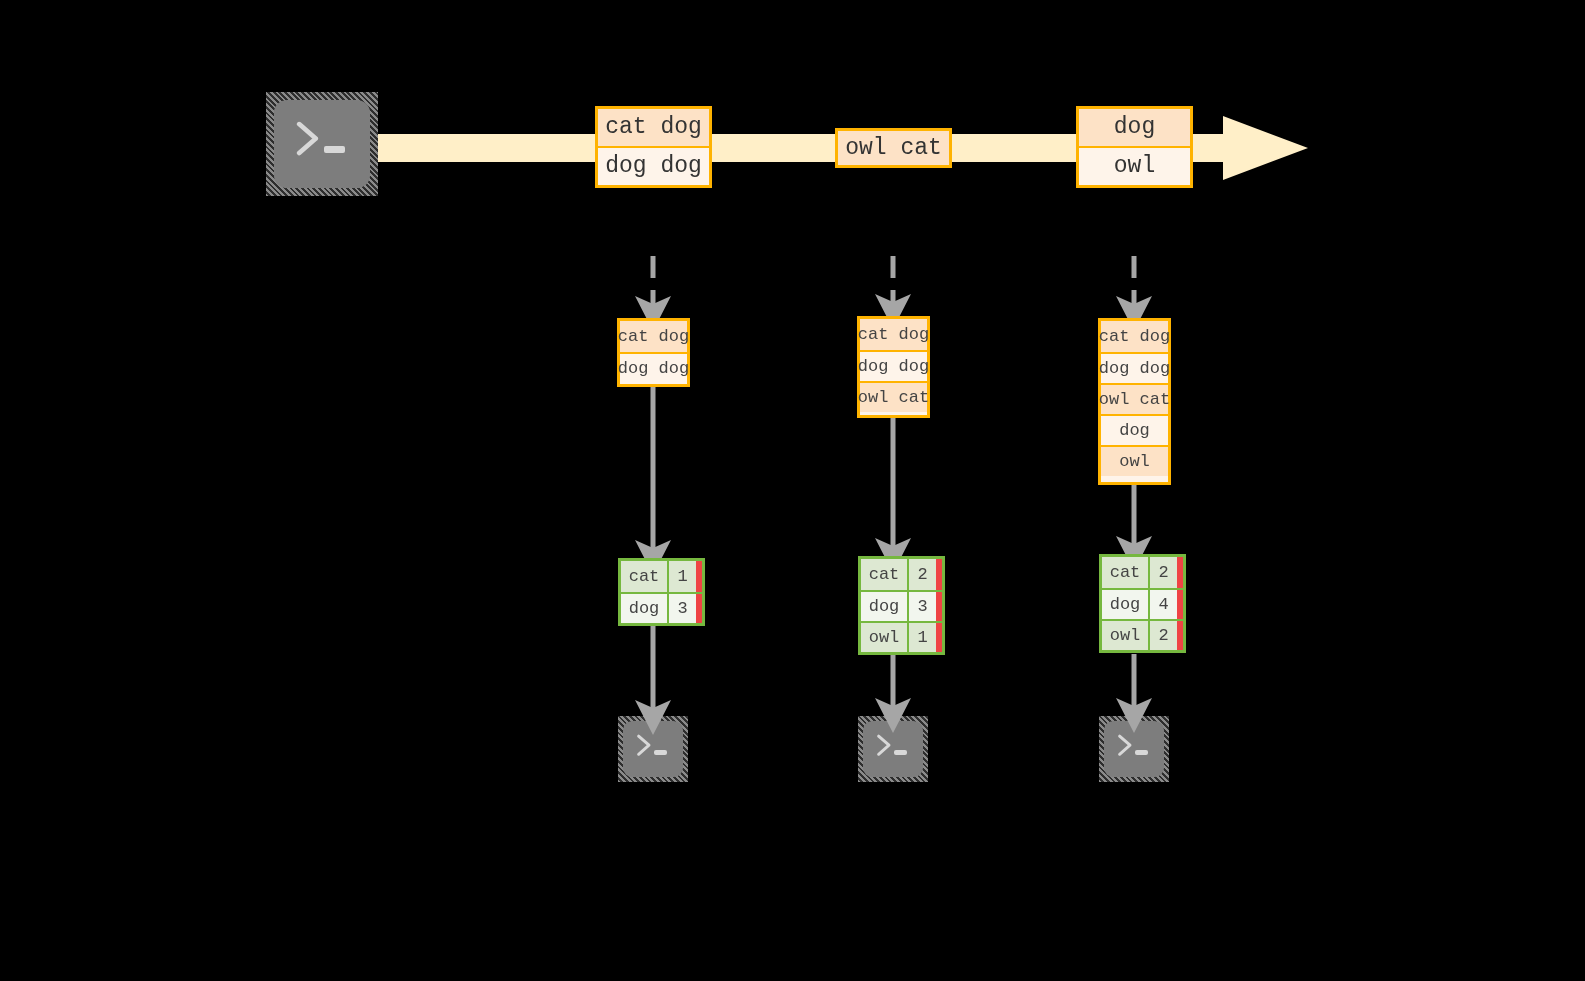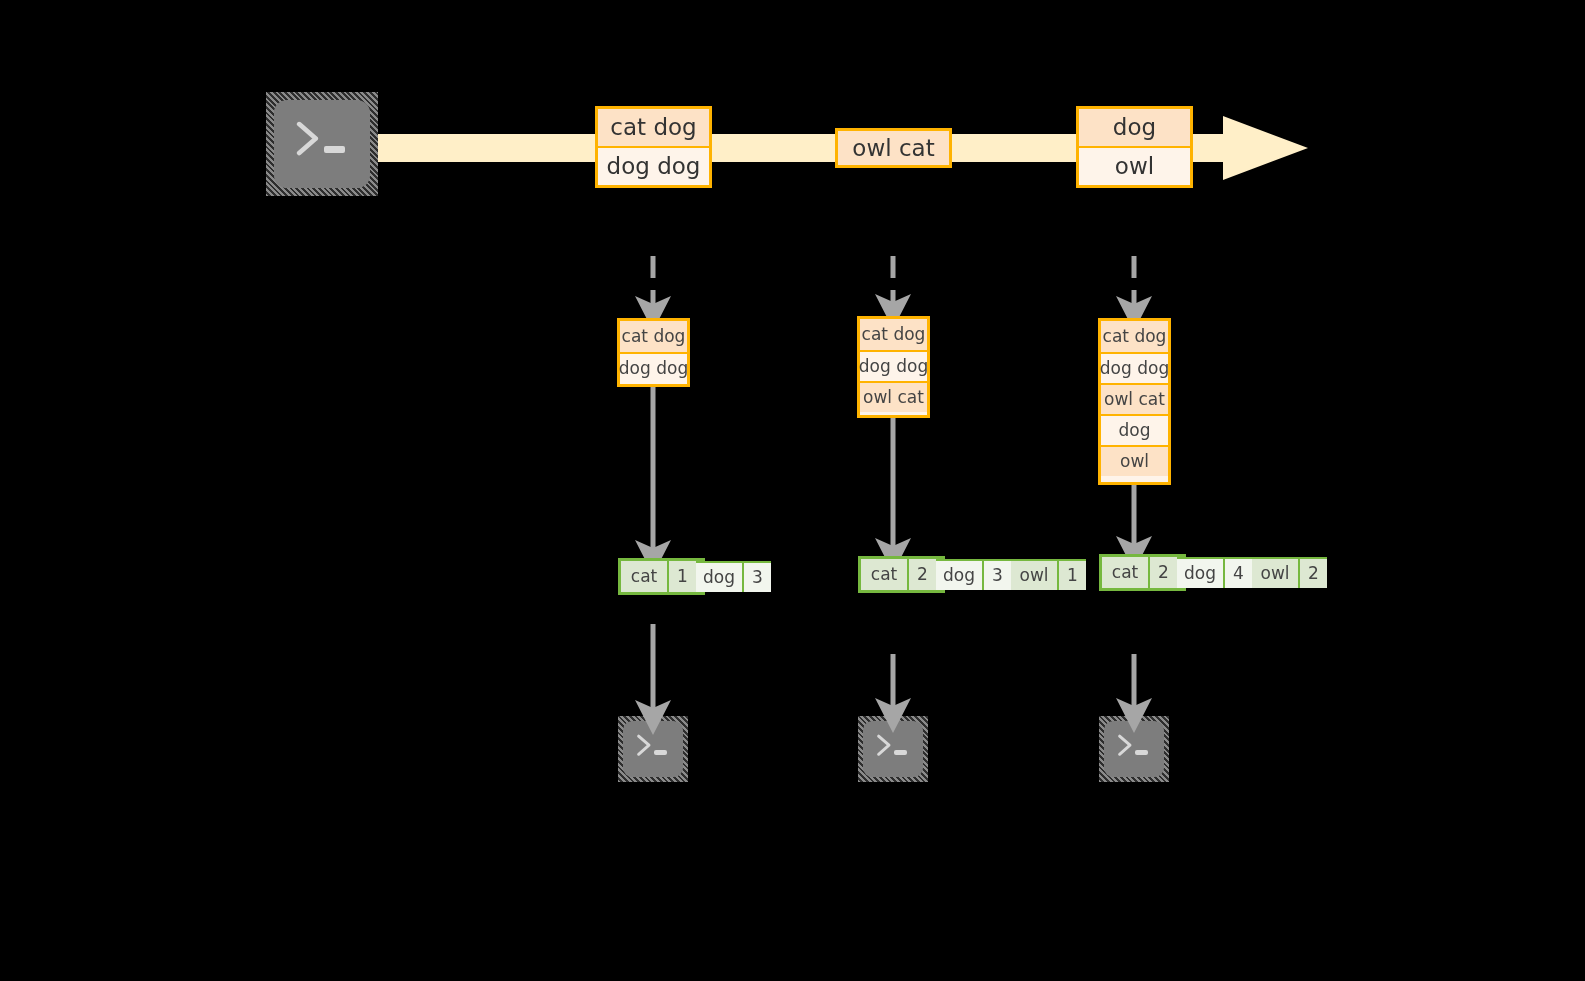--- a/index.html
+++ b/index.html
@@ -12,20 +12,21 @@
     height: 981px;
     position: relative;
     overflow: hidden;
     font-family: "DejaVu Sans", "Liberation Sans", sans-serif;
   }
   #stage {
     position: absolute;
     left: 0; top: 0;
     width: 1585px;
     height: 981px;
+    font-family: Liberation Mono, monospace;
   }
 
   
   .terminal {
     position: absolute;
     box-sizing: border-box;
     background-image:
       repeating-linear-gradient(45deg,
         #8a8a8a 0px, #8a8a8a 2px,
         #2e2e2e 2px, #2e2e2e 4px);
@@ -121,21 +122,21 @@
   .peach-table .row.shade-b { background: #FEF4EA; }
   .peach-table .row + .row { border-top: 2px solid #FFB300; }
 
   
   .green-table {
     position: absolute;
     box-sizing: border-box;
     border: 3px solid #76B83F;
     background: #ef4444;
     display: flex;
-    flex-direction: row;
+    flex-direction: column;
     z-index: 6;
     text-align: center;
   }
   .green-table .row {
     box-sizing: border-box;
     height: 31px;
     display: flex;
     align-items: stretch;
   }
   .green-table .row + .row { border-top: 2px solid #76B83F; }

